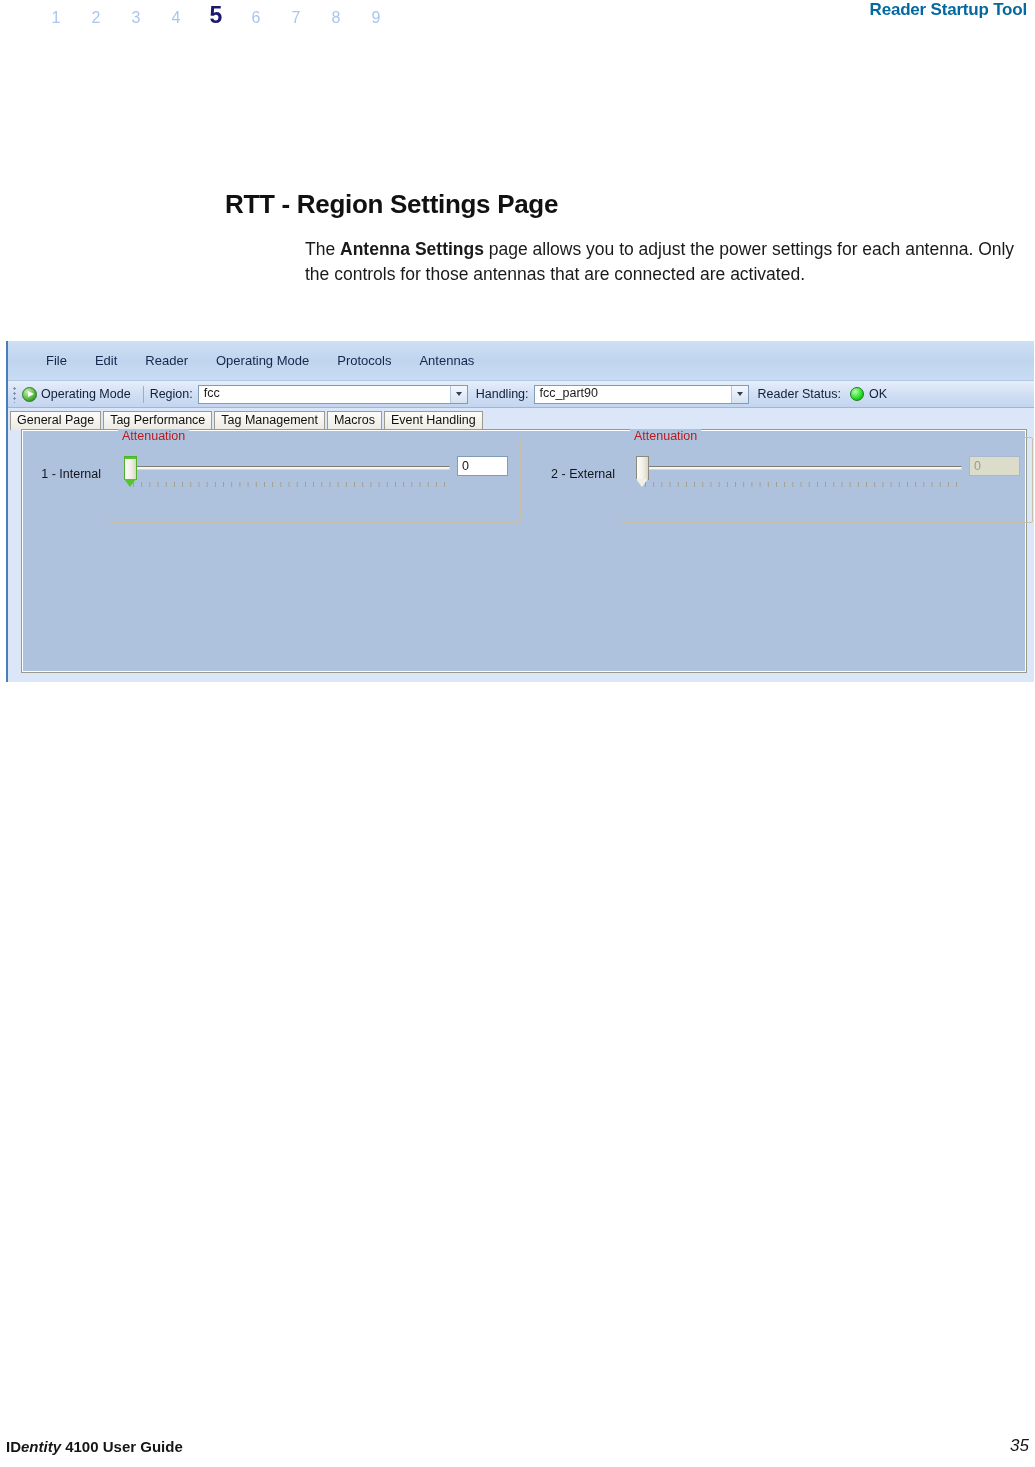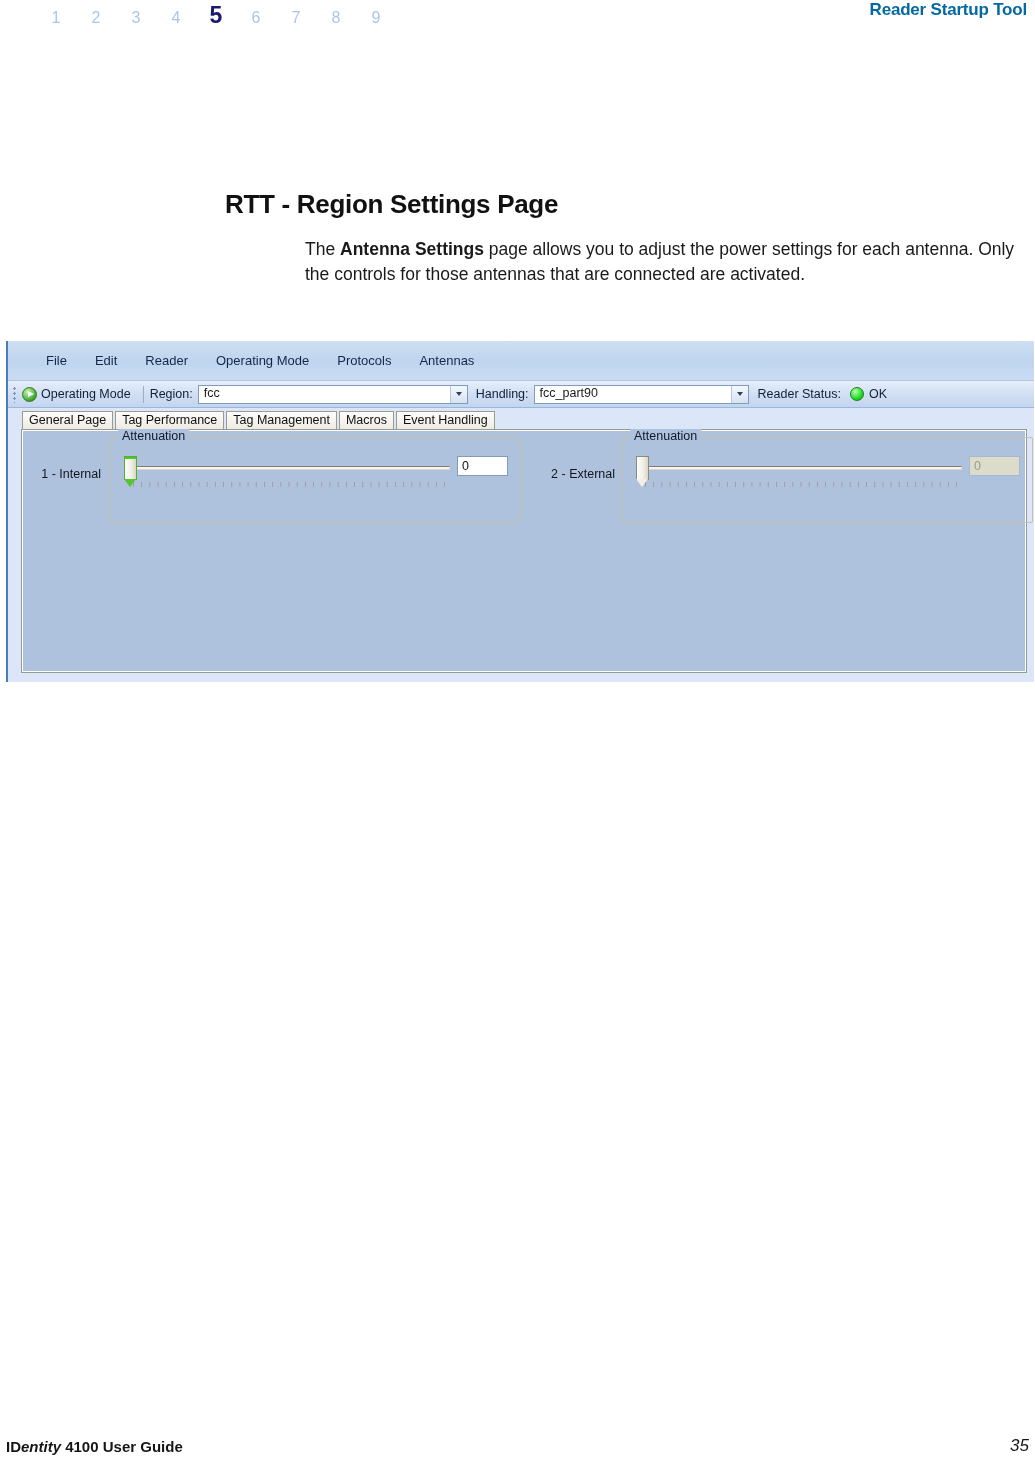--- a/index.html
+++ b/index.html
@@ -200,21 +200,21 @@
     border-radius: 50%;
     background: radial-gradient(circle at 35% 30%, #b7ffb0, #18d818 65%, #0c9c0c);
     border: 1px solid #1d7d1d;
     box-sizing: border-box;
     margin: 0 5px 0 4px;
     flex: 0 0 auto;
   }
 
   
   .tab-strip {
-    padding: 5px 0 0 14px;
+    padding: 5px 0 0 2px;
     display: flex;
     align-items: flex-end;
     height: 22px;
     box-sizing: border-box;
   }
   .tab {
     font-size: 12.5px;
     color: #101010;
     background: linear-gradient(to bottom, #fcfcfb, #eceae1);
     border: 1px solid #9c9c8e;
@@ -265,21 +265,21 @@
     position: relative;
     box-sizing: border-box;
   }
   .group-legend {
     position: absolute;
     top: -9px;
     left: 8px;
     background: #aec1dd;
     padding: 0 4px;
     font-size: 12.5px;
-    color: #0f172a;
+    color: #b91c1c;
     white-space: nowrap;
   }
   .slider-wrap {
     position: absolute;
     left: 12px;
     top: 14px;
     width: 330px;
     height: 46px;
   }
   .slider-track {

